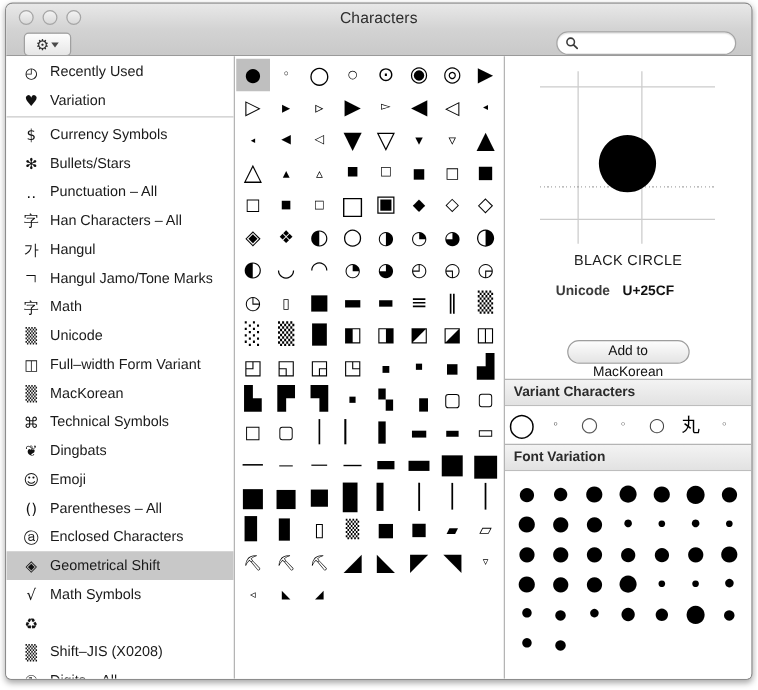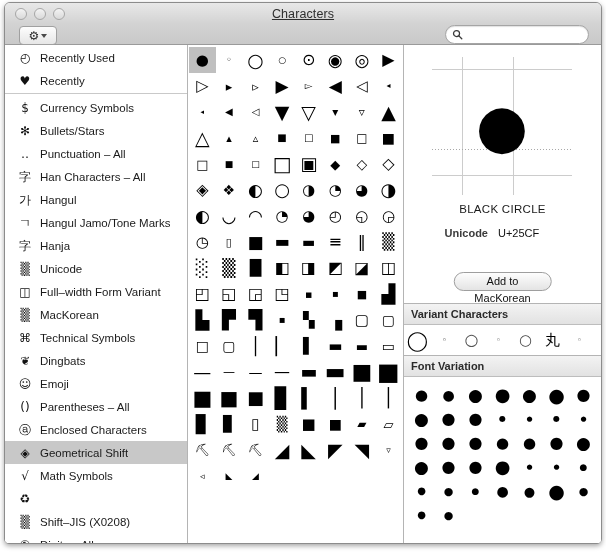--- a/index.html
+++ b/index.html
@@ -57,21 +57,20 @@
     box-sizing: border-box;
   }
   .win-title {
     position: absolute;
     left: 0; right: 0;
     top: 4px;
     text-align: center;
     font-size: 12.5px;
     color: #2e2e2e;
     letter-spacing: 0.1px;
-    text-decoration: underline;
   }
   .gear-btn {
     position: absolute;
     left: 14px;
     top: 23px;
     width: 38px;
     height: 19px;
     border: 1px solid #a0a0a0;
     border-radius: 4px;
     background: linear-gradient(to bottom, #fdfdfd, #e6e6e6);
@@ -278,21 +277,21 @@
   }
   .code-label {
     width: 84px;
     text-align: right;
     flex: 0 0 84px;
     font-weight: bold;
     color: #3b3b3b;
   }
   .code-val {
     margin-left: 10px;
-    font-weight: normal;
+    font-weight: bold;
     color: #111;
   }
   .fav-btn {
     position: absolute;
     left: 50%;
     transform: translateX(-50%);
     top: 227px;
     height: 19px;
     padding: 0 14px;
     border: 1px solid #9e9e9e;
@@ -389,21 +388,21 @@
     <div class="body">
 
       <div class="sidebar">
         <div id="sidebar-list">
             <div class="sb-item">
               <span class="sb-icon">◴</span>
               <span class="sb-label">Recently Used</span>
             </div>
             <div class="sb-item">
               <span class="sb-icon">♥</span>
-              <span class="sb-label">Recently</span>
+              <span class="sb-label">Variation</span>
             </div>
             <div class="sb-sep"></div>
             <div class="sb-item">
               <span class="sb-icon">$</span>
               <span class="sb-label">Currency Symbols</span>
             </div>
             <div class="sb-item">
               <span class="sb-icon">✻</span>
               <span class="sb-label">Bullets/Stars</span>
             </div>
@@ -418,21 +417,21 @@
             <div class="sb-item">
               <span class="sb-icon">가</span>
               <span class="sb-label">Hangul</span>
             </div>
             <div class="sb-item">
               <span class="sb-icon">ㄱ</span>
               <span class="sb-label">Hangul Jamo/Tone Marks</span>
             </div>
             <div class="sb-item">
               <span class="sb-icon">字</span>
-              <span class="sb-label">Hanja</span>
+              <span class="sb-label">Math</span>
             </div>
             <div class="sb-item">
               <span class="sb-icon">▒</span>
               <span class="sb-label">Unicode</span>
             </div>
             <div class="sb-item">
               <span class="sb-icon">◫</span>
               <span class="sb-label">Full–width Form Variant</span>
             </div>
             <div class="sb-item">

